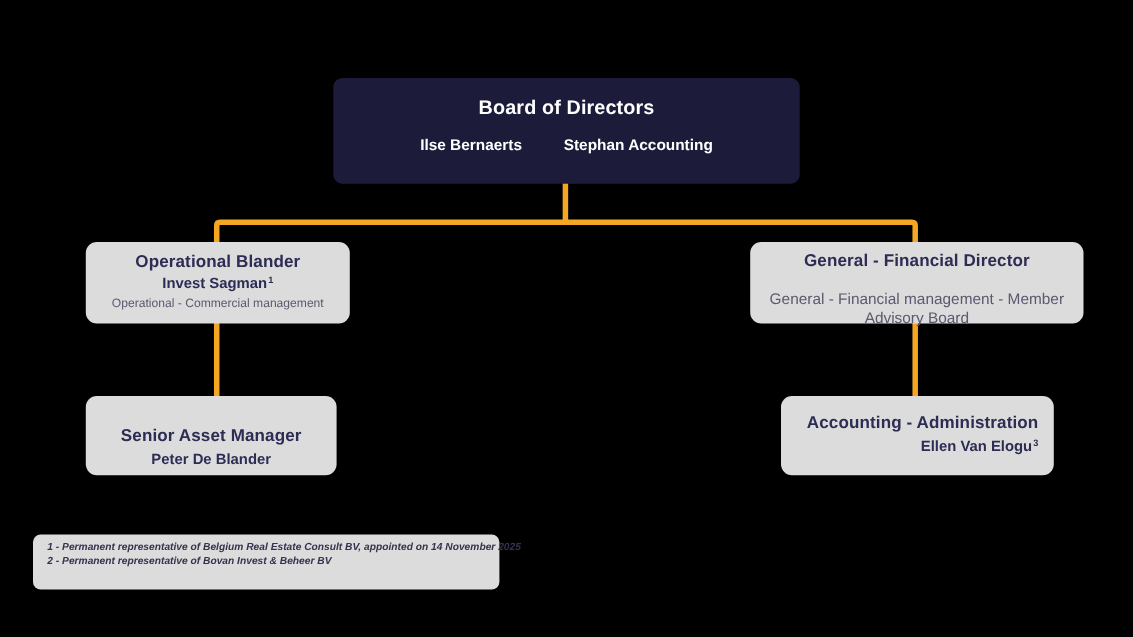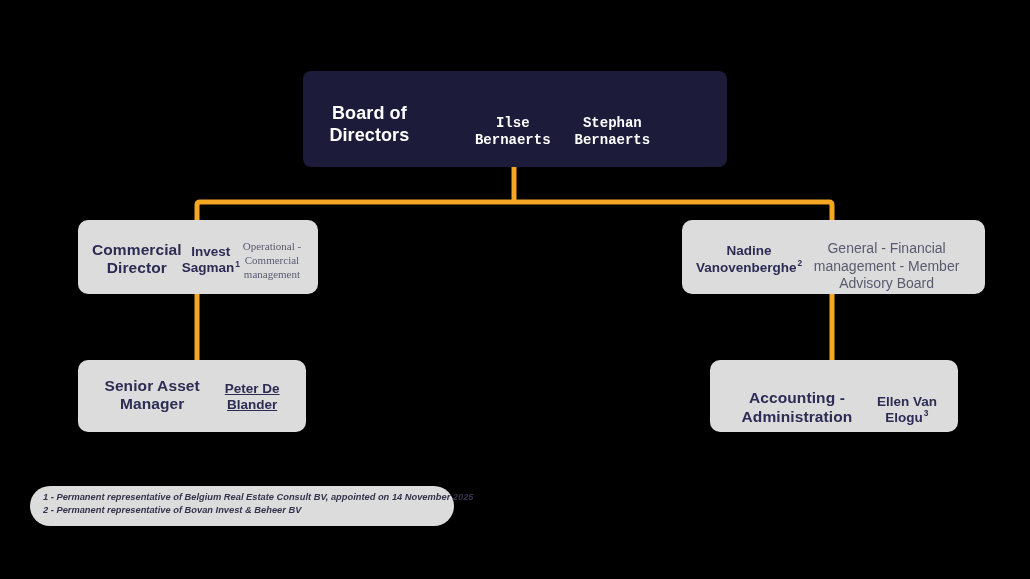--- a/index.html
+++ b/index.html
@@ -31,21 +31,21 @@
     height: 579px;
     pointer-events: none;
   }
 
   
   .node {
     position: absolute;
     box-sizing: border-box;
     border-radius: 10px;
     display: flex;
-    flex-direction: row;
+    flex-direction: column;
     align-items: center;
     justify-content: center;
     text-align: center;
     padding: 6px 14px;
   }
 
   .node.dark {
     background: #1c1c3a;
     border-radius: 8px;
   }
@@ -56,21 +56,20 @@
   .node-title {
     font-weight: bold;
     letter-spacing: .1px;
     line-height: 1.18;
   }
   .node-people {
     display: flex;
     align-items: flex-end;
     justify-content: center;
     line-height: 1.2;
-    font-family: Liberation Mono, monospace;
   }
   .node-person {
     font-weight: bold;
     line-height: 1.2;
   }
   .node-sub {
     line-height: 1.25;
   }
   sup.fn {
     font-size: 62%;
@@ -120,21 +119,20 @@
   }
   #operational-director .node-person {
     color: #2c2c54;
     font-size: 13.5px;
     margin-top: 2px;
   }
   #operational-director .node-sub {
     color: #5a5a70;
     font-size: 11px;
     margin-top: 4px;
-    font-family: Liberation Serif, serif;
   }
 
   
   #general-financial-director {
     left: 682px;
     top: 220px;
     width: 303px;
     height: 74px;
     padding-top: 9px;
     justify-content: flex-start;
@@ -153,32 +151,31 @@
     font-size: 14px;
     margin-top: 16px;
   }
 
   
   #senior-asset-manager {
     left: 78px;
     top: 360px;
     width: 228px;
     height: 72px;
-    justify-content: center;
+    justify-content: flex-end;
     padding-top: 4px;
   }
   #senior-asset-manager .node-title {
     color: #2c2c54;
     font-size: 15.5px;
   }
   #senior-asset-manager .node-person {
     color: #2c2c54;
     font-size: 13.5px;
     margin-top: 4px;
-    text-decoration: underline;
   }
 
   
   #accounting-administration {
     left: 710px;
     top: 360px;
     width: 248px;
     height: 72px;
     justify-content: center;
     padding-top: 4px;
@@ -193,23 +190,23 @@
     font-size: 13.5px;
     margin-top: 4px;
   }
 
   
   #footnotes {
     position: absolute;
     left: 30px;
     top: 486px;
     width: 424px;
-    height: 40px;
+    height: 50px;
     background: #dcdcdc;
-    border-radius: 20px;
+    border-radius: 7px;
     box-sizing: border-box;
     padding: 5px 12px 5px 13px;
   }
   .footnote-line {
     font-style: italic;
     font-weight: bold;
     font-size: 9.3px;
     color: #33334d;
     line-height: 13.3px;
     white-space: nowrap;
@@ -233,36 +230,34 @@
     <circle cx="197" cy="369" r="7.5" fill="#f5a623"></circle>
 
     <line x1="832" y1="290" x2="832" y2="369" stroke="#f5a623" stroke-width="5"></line>
     <circle cx="832" cy="369" r="7.5" fill="#f5a623"></circle>
   </svg>
 
   <div class="node dark" id="board-of-directors">
     <div class="node-title">Board of Directors</div>
     <div class="node-people">
       <span class="node-person">Ilse Bernaerts</span>
-      <span class="node-person">Stephan Bernaerts</span>
+      <span class="node-person">Stephan Accounting</span>
     </div>
   </div>
 
   <div class="node light" id="operational-director">
-    <div class="node-title">Commercial Director</div>
+    <div class="node-title">Operational Blander</div>
     <div class="node-person">
       <span>Invest Sagman</span><sup class="fn">1</sup>
     </div>
     <div class="node-sub">Operational - Commercial management</div>
   </div>
 
   <div class="node light" id="general-financial-director">
-    <div class="node-person">
-      <span>Nadine Vanovenberghe</span><sup class="fn">2</sup>
-    </div>
+    <div class="node-title">General - Financial Director</div>
     <div class="node-sub">General - Financial management - Member Advisory Board</div>
   </div>
 
   <div class="node light" id="senior-asset-manager">
     <div class="node-title">Senior Asset Manager</div>
     <div class="node-person">Peter De Blander</div>
   </div>
 
   <div class="node light" id="accounting-administration">
     <div class="node-title">Accounting - Administration</div>

